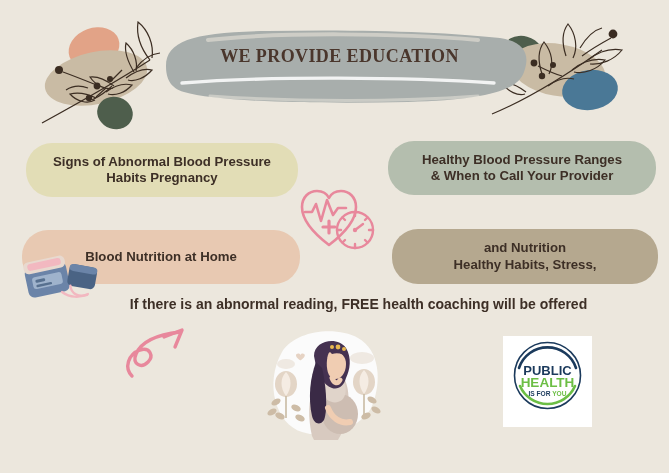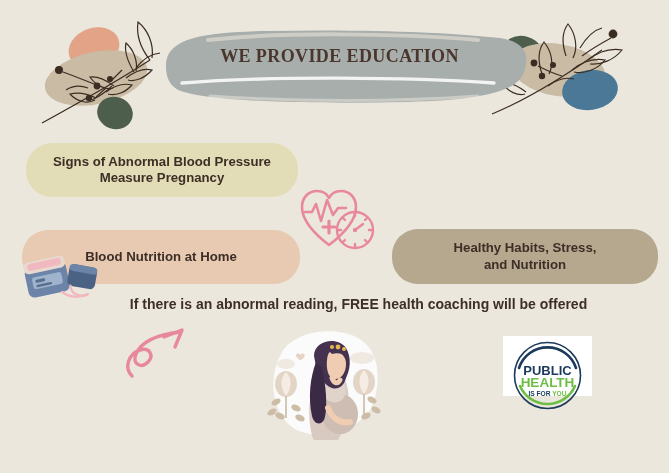--- a/index.html
+++ b/index.html
@@ -51,21 +51,21 @@
   .caption{
     position:absolute;left:0;top:296px;width:669px;
     text-align:center;
     font-size:14px;font-weight:bold;color:#3d2f26;
     z-index:6;
     margin-left:24px;
   }
 
   
   .logo-box{
-    position:absolute;left:503px;top:336px;width:89px;height:60px;
+    position:absolute;left:503px;top:336px;width:89px;height:91px;
     background:#ffffff;
     z-index:6;
   }
 
   
   svg{display:block;overflow:visible;}
 </style>
 </head>
 <body>
 
@@ -138,35 +138,41 @@
       <path d="M60 14 C130 6 250 7 330 14" fill="none" stroke="#ece7dd" stroke-width="4" opacity=".55" stroke-linecap="round"></path>
       <path d="M34 57 C120 50 260 51 346 57" fill="none" stroke="#ffffff" stroke-width="3.4" opacity=".85" stroke-linecap="round"></path>
       <path d="M62 70 C150 76 250 76 330 70" fill="none" stroke="#ece7dd" stroke-width="3" opacity=".5" stroke-linecap="round"></path>
     </svg>
   </div>
   <div class="header-title">WE PROVIDE EDUCATION</div>
 
   <div class="pill pill-1">
     <div>
       <span>Signs of Abnormal Blood Pressure</span>
-      <span>Measure Pregnancy</span>
+      <span>Habits Pregnancy</span>
     </div>
   </div>
 
+  <div class="pill pill-2">
+    <div>
+      <span>Healthy Blood Pressure Ranges</span>
+      <span>&amp; When to Call Your Provider</span>
+    </div>
+  </div>
 
   <div class="pill pill-3">
     <div>
       <span>Blood Nutrition at Home</span>
     </div>
   </div>
 
   <div class="pill pill-4">
     <div>
+      <span>and Nutrition</span>
       <span>Healthy Habits, Stress,</span>
-      <span>and Nutrition</span>
     </div>
   </div>
 
   <div class="deco" style="left:296px;top:183px;width:86px;height:70px;z-index:6;">
     <svg width="86" height="70" viewBox="0 0 86 70">
       <g fill="none" stroke="#e8889c" stroke-width="2.6" stroke-linecap="round" stroke-linejoin="round">
         <path d="M33 62 C12 46 6 34 6 24 C6 14 13 8 21 8 C27 8 31 11 33 15
                  C35 11 39 8 45 8 C53 8 60 14 60 24 C60 34 54 46 33 62 Z"></path>
         <path d="M9 29 L16 29 L20 21 L25 38 L31 17 L37 32 L42 25 L50 25"></path>
         <path d="M33 38 L33 50 M27 44 L39 44" stroke-width="3.2"></path>

